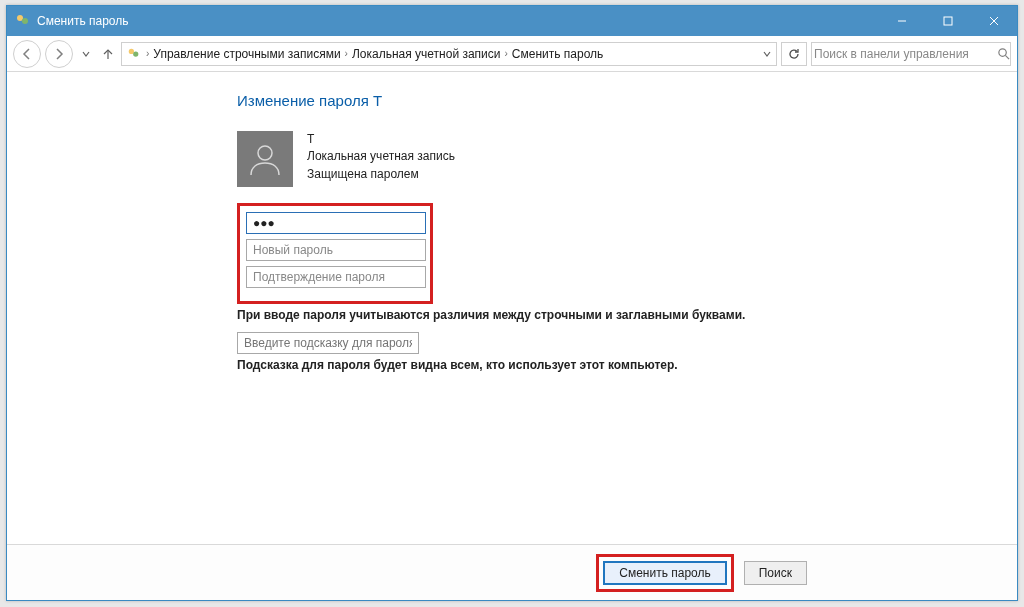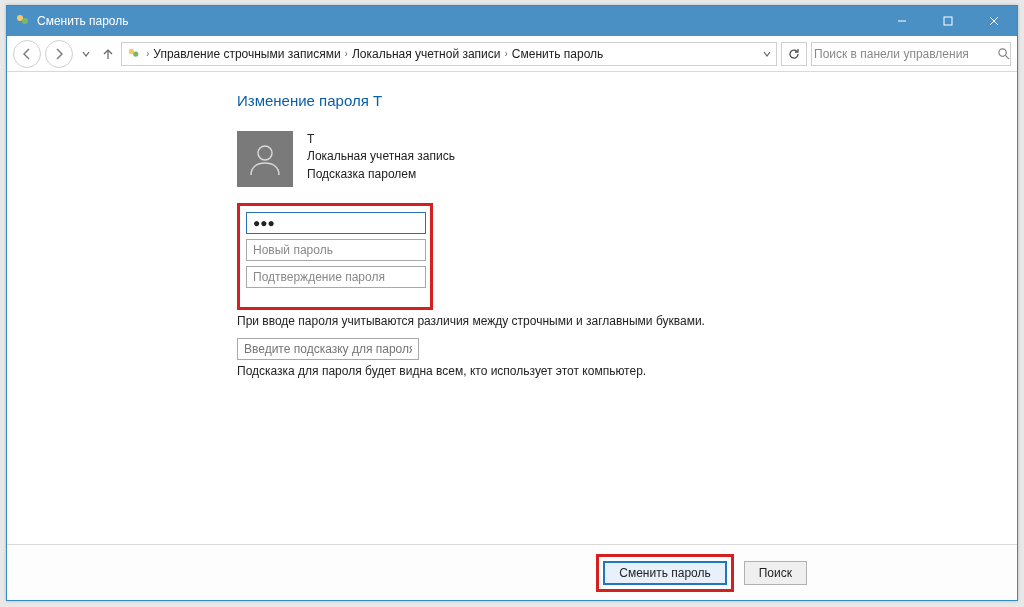--- a/index.html
+++ b/index.html
@@ -144,26 +144,27 @@
     width: 180px;
     height: 22px;
     border: 1px solid #a8a8a8;
     font-size: 12px;
     padding: 0 6px;
     margin-bottom: 5px;
     outline: none;
     color: #222;
   }
   .pw-input::placeholder { color: #888; }
-  .pw-input:last-child { margin-bottom: 13px; }
+  .pw-input:last-child { margin-bottom: 7px; }
 
   .note {
     font-size: 12px;
     color: #222;
     margin: 4px 0 10px;
+    font-weight: bold;
   }
 
   .hint-input {
     width: 182px; height: 22px;
     border: 1px solid #a8a8a8;
     font-size: 12px; padding: 0 6px; color:#888;
     outline: none; display: block;
   }
 
   
@@ -294,21 +295,21 @@
       <div class="user-block">
         <div class="avatar">
           <svg width="40" height="40" viewBox="0 0 40 40">
             <circle cx="20" cy="14" r="7"></circle>
             <path d="M6 36c0-8 6-12 14-12s14 4 14 12"></path>
           </svg>
         </div>
         <div class="user-info">
           <div>T</div>
           <div>Локальная учетная запись</div>
-          <div>Подсказка паролем</div>
+          <div>Защищена паролем</div>
         </div>
       </div>
 
       <div class="highlight-box">
         <input class="pw-input" style="border-color: rgb(42, 111, 181);" type="text" value="●●●">
         <input class="pw-input" type="text" placeholder="Новый пароль" style="">
         <input class="pw-input" type="text" placeholder="Подтверждение пароля" style="">
       </div>
 
       <div class="note">При вводе пароля учитываются различия между строчными и заглавными буквами.</div>

